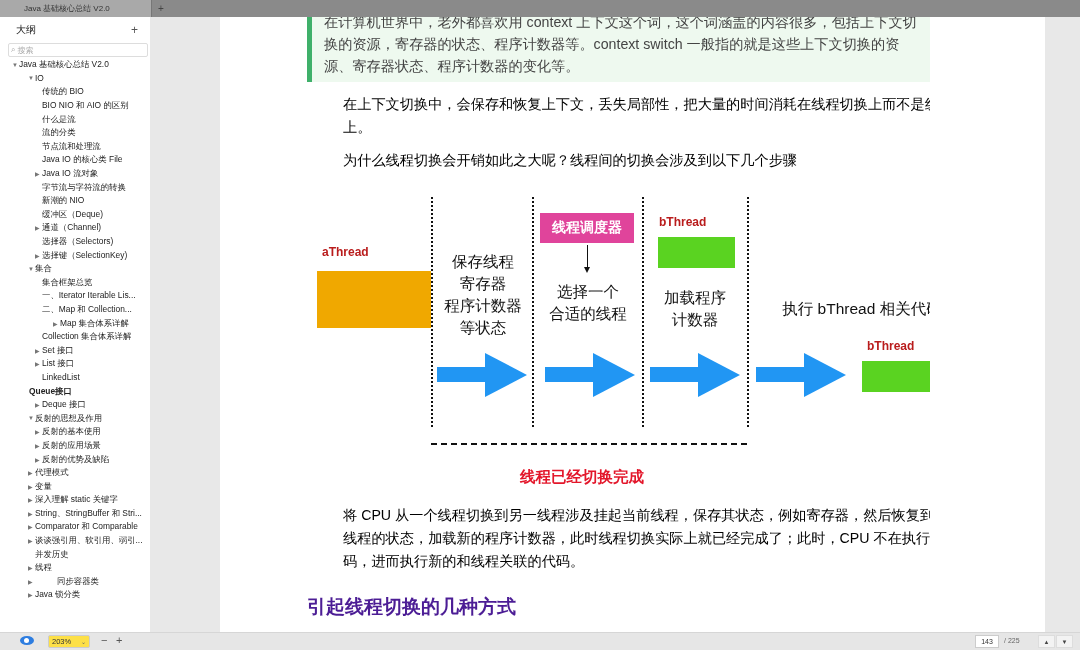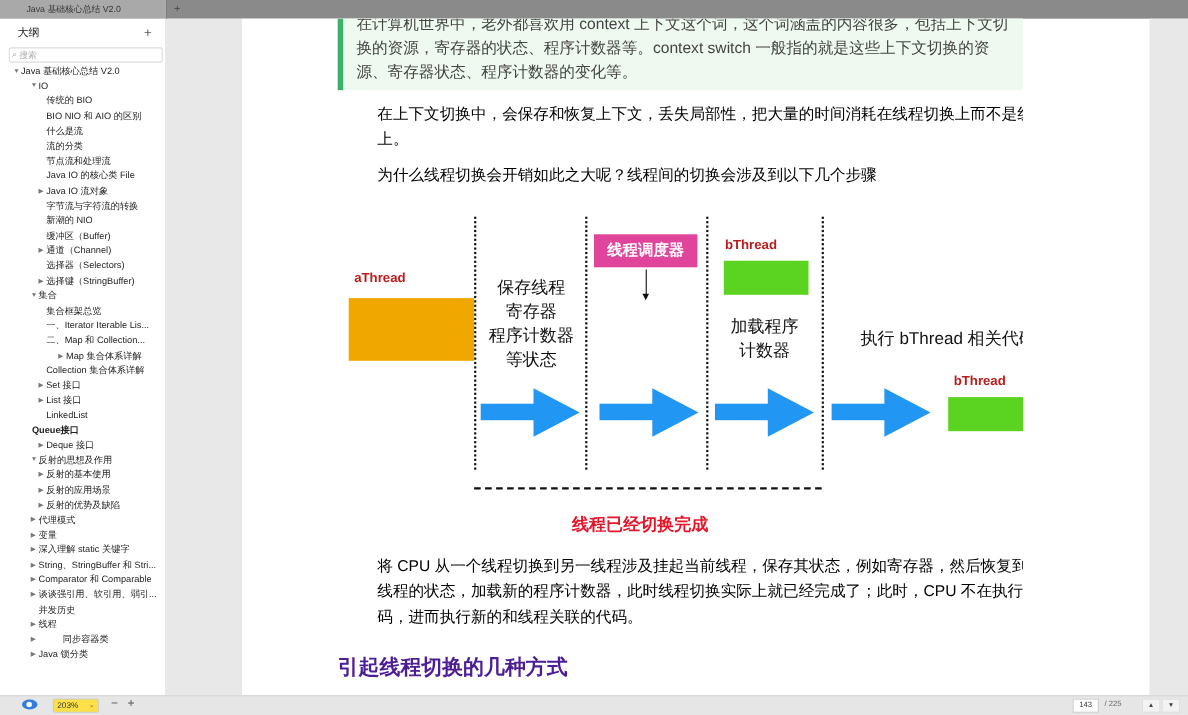--- a/index.html
+++ b/index.html
@@ -119,33 +119,33 @@
         <div class="tree-item" style="padding-left: 35px;">
           <span class="arrow"></span>
           <span class="lbl">字节流与字符流的转换</span>
         </div>
         <div class="tree-item" style="padding-left: 35px;">
           <span class="arrow"></span>
           <span class="lbl">新潮的 NIO</span>
         </div>
         <div class="tree-item" style="padding-left: 35px;">
           <span class="arrow"></span>
-          <span class="lbl">缓冲区（Buffer)</span>
+          <span class="lbl">缓冲区（Deque)</span>
         </div>
         <div class="tree-item" style="padding-left: 35px;">
           <span class="arrow">▶</span>
           <span class="lbl">通道（Channel)</span>
         </div>
         <div class="tree-item" style="padding-left: 35px;">
           <span class="arrow"></span>
           <span class="lbl">选择器（Selectors)</span>
         </div>
         <div class="tree-item" style="padding-left: 35px;">
           <span class="arrow">▶</span>
-          <span class="lbl">选择键（StringBuffer)</span>
+          <span class="lbl">选择键（SelectionKey)</span>
         </div>
         <div class="tree-item" style="padding-left: 28px;">
           <span class="arrow">▼</span>
           <span class="lbl">集合</span>
         </div>
         <div class="tree-item" style="padding-left: 35px;">
           <span class="arrow"></span>
           <span class="lbl">集合框架总览</span>
         </div>
         <div class="tree-item" style="padding-left: 35px;">
@@ -268,20 +268,24 @@
 
       <div class="steptext" style="left:128px; top:56px; width:96px;">
         <div>保存线程</div>
         <div>寄存器</div>
         <div>程序计数器</div>
         <div>等状态</div>
       </div>
 
       <div class="scheduler">线程调度器</div>
       <div class="down-arrow"></div>
+      <div class="steptext" style="left:228px; top:86px; width:106px;">
+        <div>选择一个</div>
+        <div>合适的线程</div>
+      </div>
 
       <div class="lbl-bold" style="left:352px; top:20px;">bThread</div>
       <div class="box" style="left:351px; top:42px; width:77px; height:31px; background:#5ad321;"></div>
       <div class="steptext" style="left:340px; top:92px; width:96px;">
         <div>加载程序</div>
         <div>计数器</div>
       </div>
 
       <div class="steptext" style="left:455px; top:103px; width:200px;">执行 bThread 相关代码</div>
       <div class="lbl-bold" style="left:560px; top:144px;">bThread</div>

